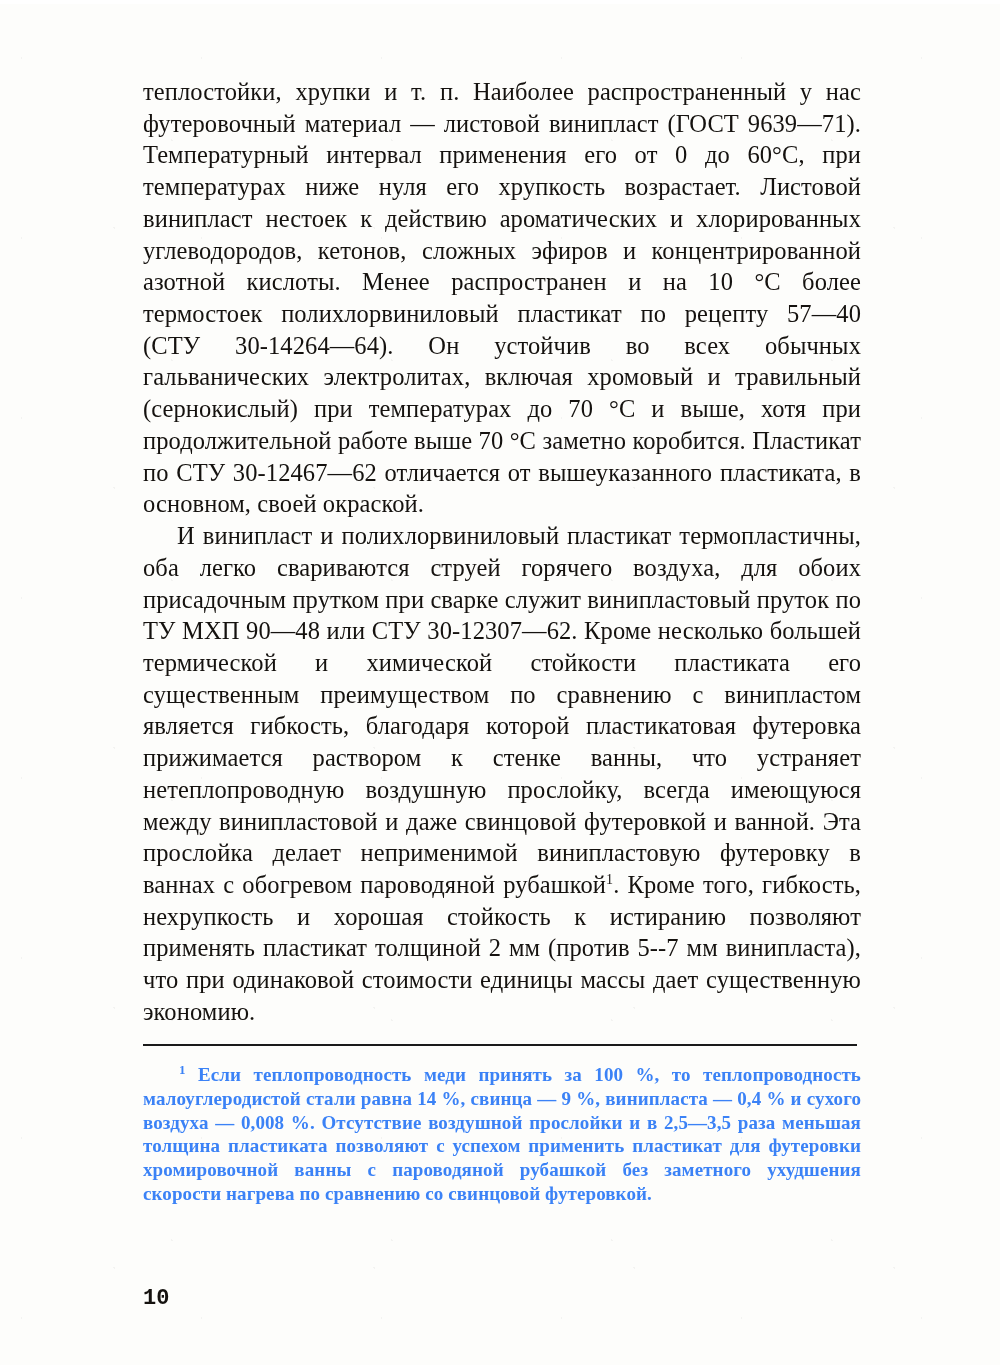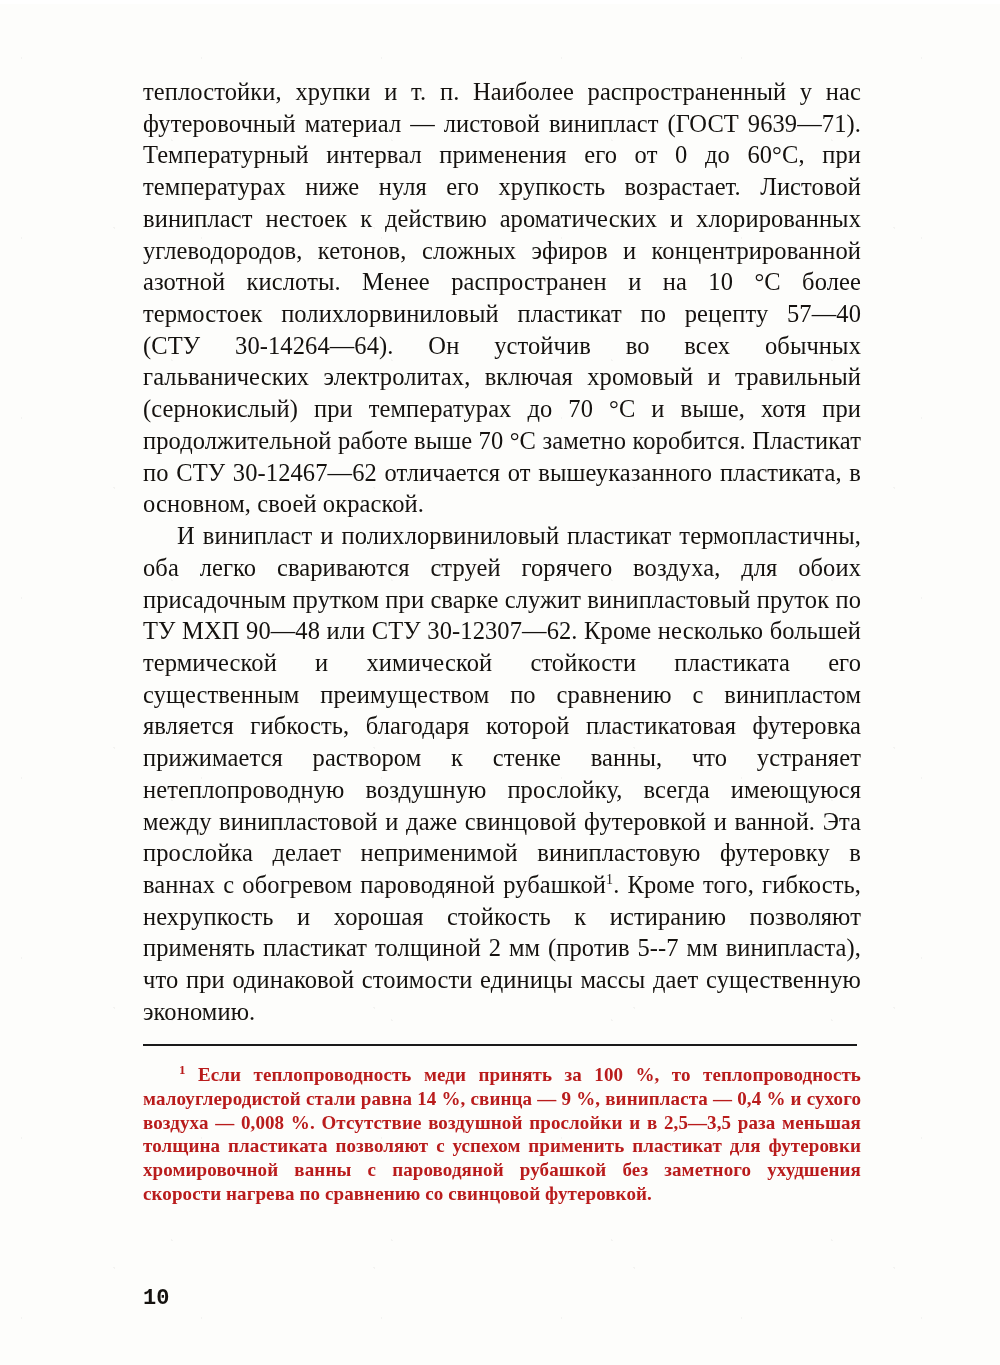--- a/index.html
+++ b/index.html
@@ -53,21 +53,21 @@
     position: absolute;
     left: 143px;
     top: 1058px;
     width: 718px;
   }
   .footnote p {
     margin: 0;
     font-size: 19px;
     line-height: 1.245;
     text-align: justify;
-    color: #b91c1c;
+    color: #3b82f6;
     font-weight: 600;
     letter-spacing: 0.1px;
   }
   .footnote p.fn-first {
     text-indent: 36px;
   }
   .fn-marker {
     font-size: 13px;
     vertical-align: super;
     font-weight: 600;

